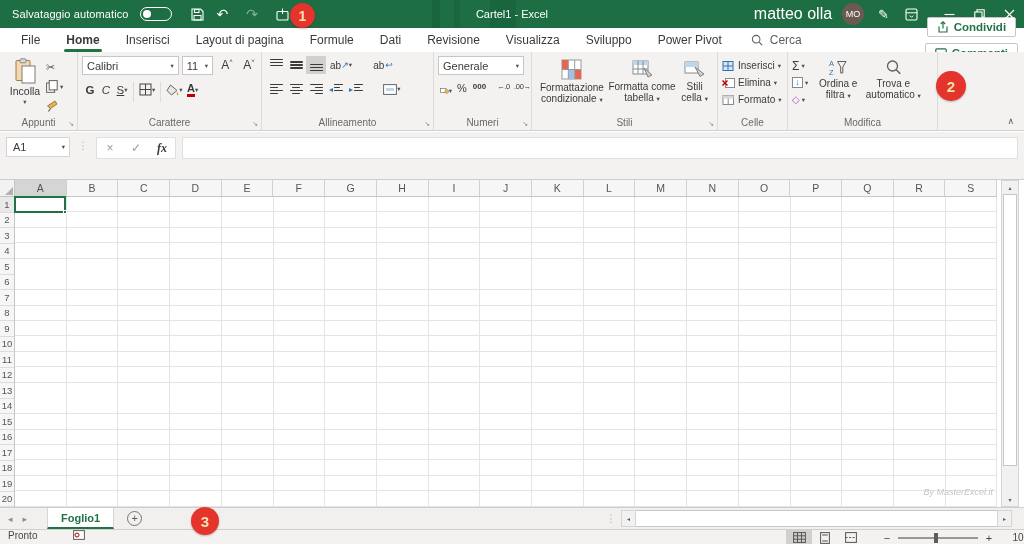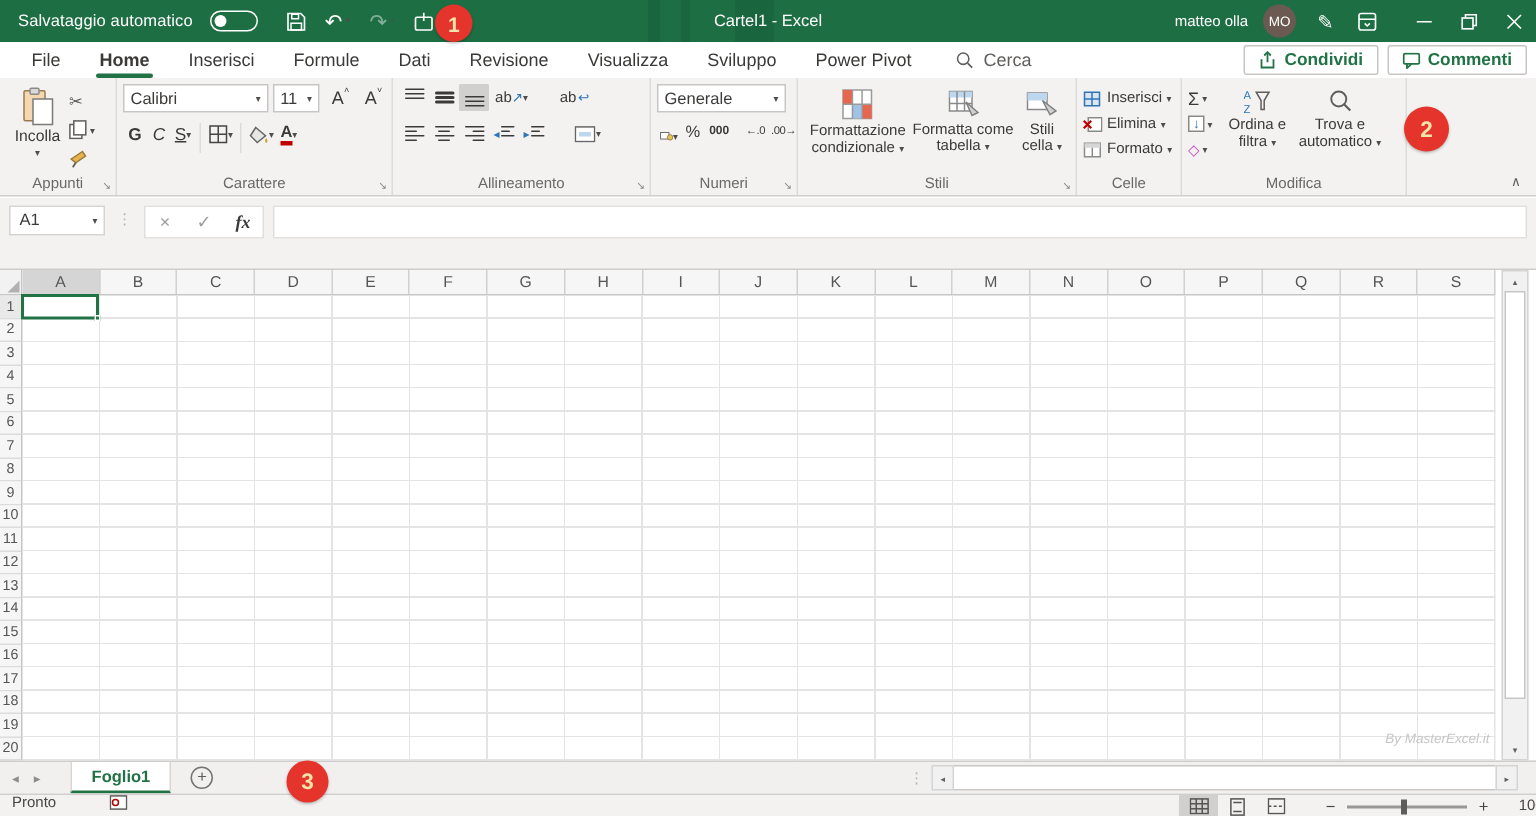--- a/index.html
+++ b/index.html
@@ -27,35 +27,35 @@
   .toggle{width:32px;height:14px;border:1.4px solid #fff;border-radius:8px;position:relative;display:inline-block;cursor:pointer;}
   .toggle .knob{position:absolute;left:2px;top:1.6px;width:8px;height:8px;border-radius:50%;background:#fff;}
   .qat{display:flex;align-items:center;gap:13px;margin-left:8px;}
   .qat-btn{display:inline-flex;align-items:center;gap:2px;cursor:pointer;line-height:1;}
   .qat-btn .g{font-size:14px;}
   .qat-btn .caret{font-size:6px;opacity:.95;}
   .qat-btn.disabled{opacity:.45;}
   .qat-custom{display:inline-flex;flex-direction:column;align-items:center;line-height:.5;font-size:8px;}
   .tb-title{position:absolute;left:0;right:0;text-align:center;font-size:11px;color:#fff;z-index:1;}
   .tb-right{margin-left:auto;display:flex;align-items:center;z-index:2;height:100%;}
-  .user-name{font-size:10px;margin-right:10px;cursor:pointer;}
+  .user-name{font-size:16px;margin-right:10px;cursor:pointer;}
   .avatar{width:22px;height:22px;border-radius:50%;background:#6b5a52;color:#fff;font-size:9px;
           display:flex;align-items:center;justify-content:center;margin-right:14px;cursor:pointer;}
   .tb-icon{margin-right:16px;cursor:pointer;display:inline-flex;align-items:center;font-size:13px;}
   .win-btn{width:30px;height:28px;display:flex;align-items:center;justify-content:center;cursor:pointer;}
 
   
   .tabrow{position:absolute;left:0;top:28px;right:0;height:24px;background:#fff;
           display:flex;align-items:center;font-size:12px;color:#3b3a39;}
   .tabs{display:flex;height:100%;padding-left:8px;}
   .tab{padding:0 13px;display:flex;align-items:center;cursor:pointer;position:relative;white-space:nowrap;}
   .tab.active{font-weight:bold;}
   .tab.active::after{content:"";position:absolute;left:11px;right:11px;bottom:0;height:3px;background:#217346;border-radius:2px;}
   .searchbox{display:flex;align-items:center;gap:7px;margin-left:16px;color:#605e5c;cursor:text;}
-  .tr-right{margin-left:auto;display:flex;align-items:center;gap:6px;padding-right:6px;}
+  .tr-right{margin-left:auto;display:flex;align-items:center;gap:6px;padding-right:6px;flex-direction:column;}
   .pill{display:flex;align-items:center;gap:5px;height:20px;padding:0 9px;background:#fff;
         border:1px solid #c8c6c4;border-radius:2px;color:#217346;font-size:11.5px;font-weight:bold;cursor:pointer;
         font-family:"Liberation Sans",sans-serif;}
 
   
   .ribbon{position:absolute;left:0;top:52px;right:0;height:79px;background:#f3f2f1;
           border-bottom:1px solid #d1cfcd;display:flex;font-size:10.5px;color:#3b3a39;}
   .rgroup{position:relative;height:100%;border-right:1px solid #dddbd9;padding:4px 4px 16px 4px;}
   .glabel{position:absolute;bottom:2px;left:4px;right:4px;text-align:center;font-size:10px;color:#696969;}
   .launcher{position:absolute;right:3px;bottom:2px;font-size:7px;color:#8a8886;cursor:pointer;}
@@ -280,20 +280,21 @@
           </svg>
       </span>
     </div>
   </header>
 
   <nav class="tabrow">
     <div class="tabs">
         <span class="tab">File</span>
         <span class="tab active">Home</span>
         <span class="tab">Inserisci</span>
+        <span class="tab">Layout di pagina</span>
         <span class="tab">Formule</span>
         <span class="tab">Dati</span>
         <span class="tab">Revisione</span>
         <span class="tab">Visualizza</span>
         <span class="tab">Sviluppo</span>
         <span class="tab">Power Pivot</span>
       </div>
     <div class="searchbox">
       <svg width="12" height="12" viewBox="0 0 14 14">
           <circle cx="6" cy="6" r="4.4" fill="none" stroke="#605e5c" stroke-width="1.2"></circle>

